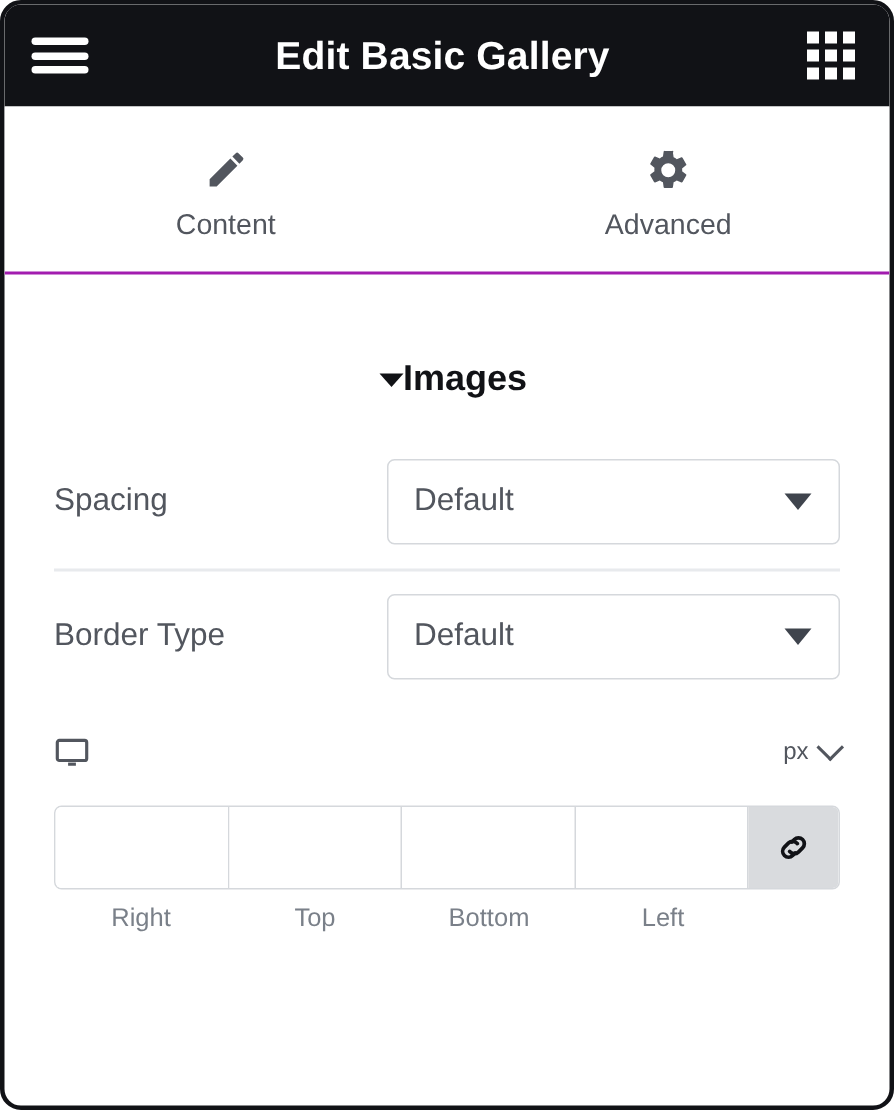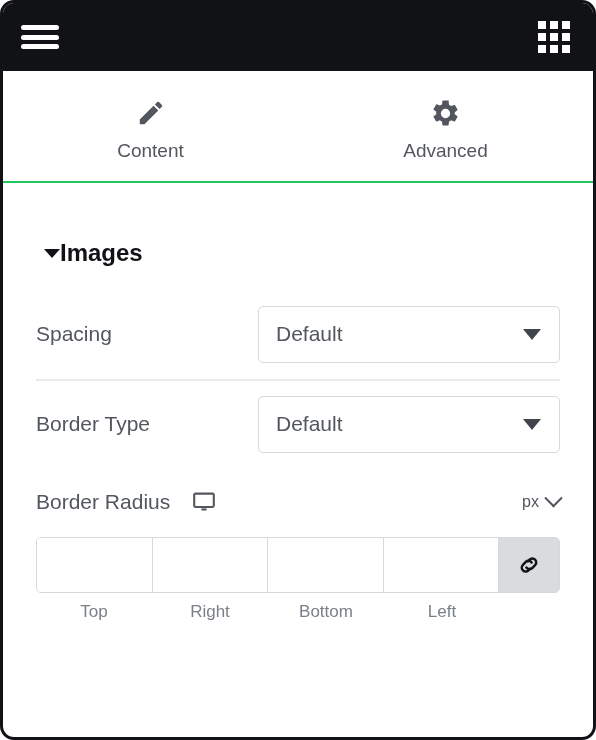--- a/index.html
+++ b/index.html
@@ -78,21 +78,21 @@
     display: block;
     width: 8px;
     height: 8px;
     background: #ffffff;
   }
 
   
   .tabs {
     display: flex;
     height: 110px;
-    border-bottom: 2px solid #22c55e;
+    border-bottom: 2px solid #a21caf;
     background: #ffffff;
   }
   .tab {
     flex: 1;
     display: flex;
     flex-direction: column;
     align-items: center;
     justify-content: center;
     position: relative;
     cursor: pointer;
@@ -126,20 +126,21 @@
   
   .body {
     padding: 0 33px;
   }
   .section-head {
     display: flex;
     align-items: center;
     gap: 0;
     padding: 56px 0 0 8px;
     cursor: pointer;
+    justify-content: center;
   }
   .caret-down {
     width: 0;
     height: 0;
     border-left: 8px solid transparent;
     border-right: 8px solid transparent;
     border-top: 9px solid #111216;
   }
   .section-title {
     font-size: 24px;
@@ -267,20 +268,21 @@
 <body>
 
 <div class="panel">
 
   <div class="titlebar">
     <div class="hamburger">
       <span></span>
         <span></span>
         <span></span>
     </div>
+    <div class="panel-title">Edit Basic Gallery</div>
     <div class="grid-icon">
       <i></i>
         <i></i>
         <i></i>
         <i></i>
         <i></i>
         <i></i>
         <i></i>
         <i></i>
         <i></i>
@@ -329,21 +331,20 @@
 
     <div class="row row-border-type">
       <div class="row-label">Border Type</div>
       <div class="select">
         <span class="select-value">Default</span>
         <span class="caret-solid"></span>
       </div>
     </div>
 
     <div class="radius-head">
-      <div class="row-label">Border Radius</div>
       <span class="monitor-icon">
         <svg width="24" height="24" viewBox="0 0 24 24" fill="none">
           <rect x="2.2" y="3.6" width="19.6" height="13.4" rx="1.4" stroke="#52565e" stroke-width="2.1"></rect>
           <rect x="9.4" y="18.4" width="5.2" height="2.1" fill="#52565e"></rect>
         </svg>
       </span>
       <span class="unit">
         <span class="unit-text">px</span>
         <span class="chev-thin"></span>
       </span>
@@ -356,21 +357,21 @@
       <input class="dim-field" type="text" value="" style="">
       <div class="link-btn">
         <svg width="26" height="26" viewBox="0 0 24 24" fill="none" stroke="#111216" stroke-width="2.3" stroke-linecap="round">
           <path d="M9.6 14.4a3.6 3.6 0 0 0 5.4.4l2.6-2.6a3.6 3.6 0 0 0-5.1-5.1l-1.5 1.5"></path>
           <path d="M14.4 9.6a3.6 3.6 0 0 0-5.4-.4l-2.6 2.6a3.6 3.6 0 0 0 5.1 5.1l1.5-1.5"></path>
         </svg>
       </div>
     </div>
 
     <div class="dim-labels">
+      <span>Right</span>
       <span>Top</span>
-      <span>Right</span>
       <span>Bottom</span>
       <span>Left</span>
       <span class="spacer"></span>
     </div>
 
   </div>
 </div>
 
 </body></html>

